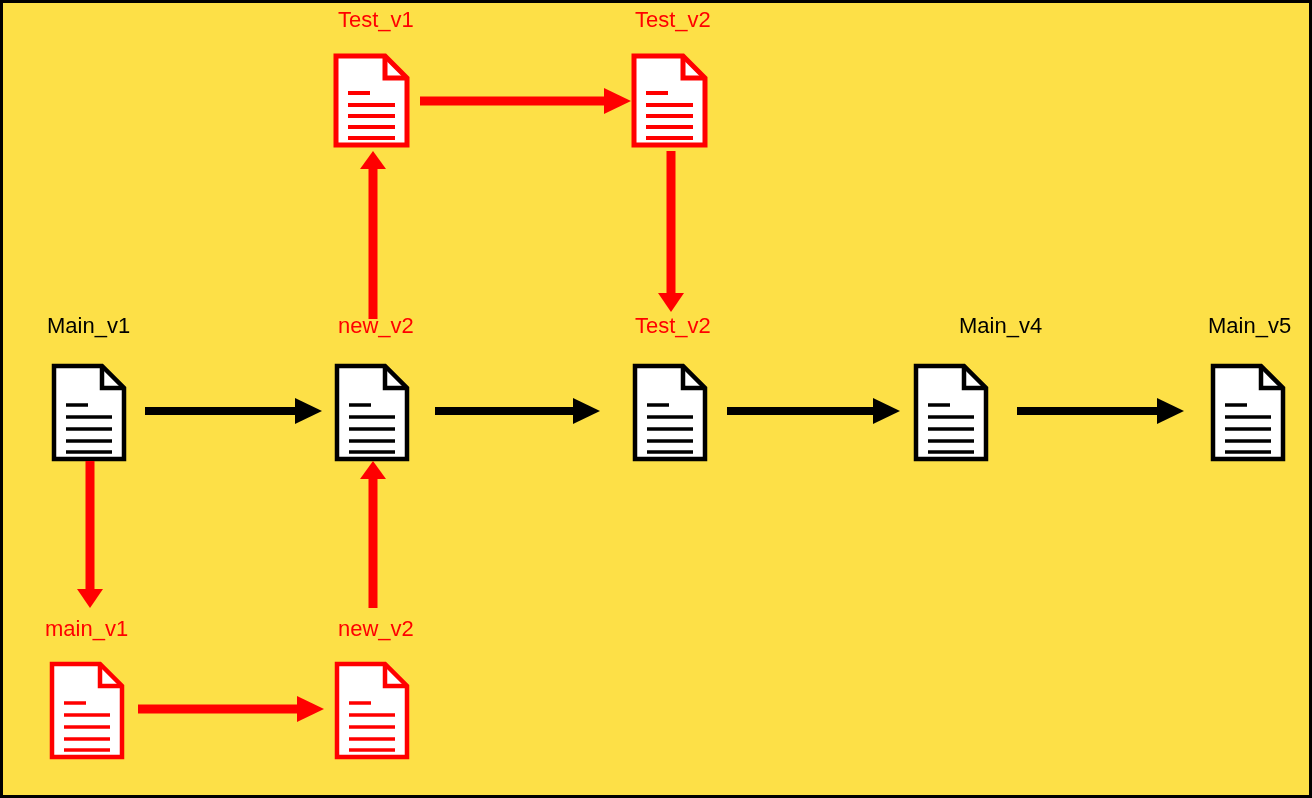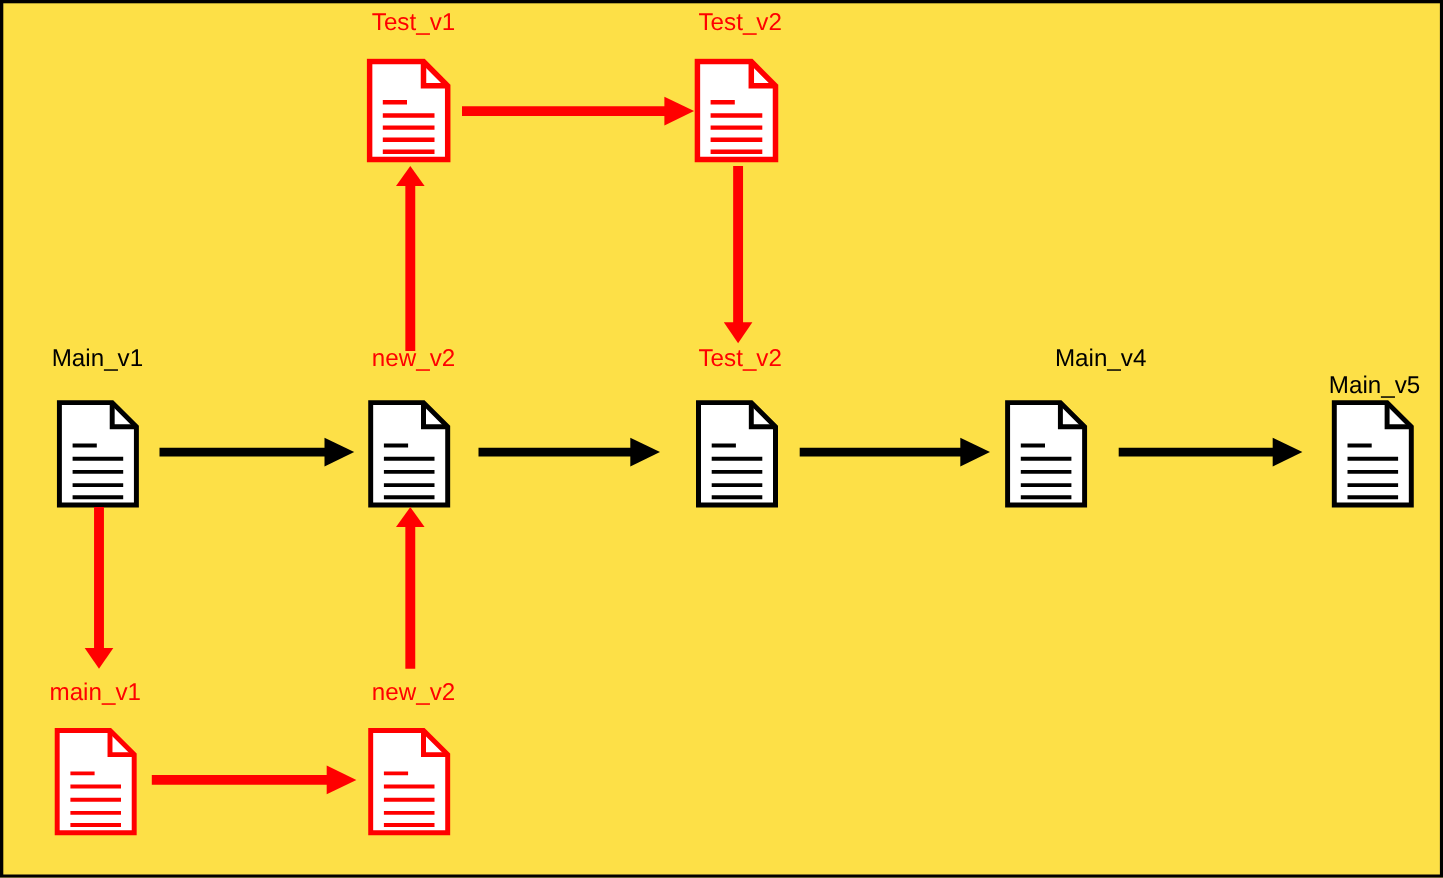--- a/index.html
+++ b/index.html
@@ -117,21 +117,21 @@
   <svg class="doc-icon" style="left:910px; top:360px;" width="78" height="100" viewBox="0 0 78 100">
     <path d="M3 3 H51 L73 25 V96 H3 Z" fill="#ffffff" stroke="#000000" stroke-width="4.5" stroke-linejoin="miter"></path>
     <path d="M51 3 V25 H73" fill="none" stroke="#000000" stroke-width="4.5" stroke-linejoin="miter"></path>
     <line x1="15" y1="42" x2="37" y2="42" stroke="#000000" stroke-width="3.5"></line>
     <line x1="15" y1="54" x2="61" y2="54" stroke="#000000" stroke-width="3.5"></line>
     <line x1="15" y1="66" x2="61" y2="66" stroke="#000000" stroke-width="3.5"></line>
     <line x1="15" y1="78" x2="61" y2="78" stroke="#000000" stroke-width="3.5"></line>
     <line x1="15" y1="89" x2="61" y2="89" stroke="#000000" stroke-width="3.5"></line>
   </svg>
 
-  <div class="node-label label-black" style="left:1205px; top:310px;margin-top:24px;">Main_v5</div>
+  <div class="node-label label-black" style="left:1205px; top:310px;">Main_v5</div>
   <svg class="doc-icon" style="left:1207px; top:360px;" width="78" height="100" viewBox="0 0 78 100">
     <path d="M3 3 H51 L73 25 V96 H3 Z" fill="#ffffff" stroke="#000000" stroke-width="4.5" stroke-linejoin="miter"></path>
     <path d="M51 3 V25 H73" fill="none" stroke="#000000" stroke-width="4.5" stroke-linejoin="miter"></path>
     <line x1="15" y1="42" x2="37" y2="42" stroke="#000000" stroke-width="3.5"></line>
     <line x1="15" y1="54" x2="61" y2="54" stroke="#000000" stroke-width="3.5"></line>
     <line x1="15" y1="66" x2="61" y2="66" stroke="#000000" stroke-width="3.5"></line>
     <line x1="15" y1="78" x2="61" y2="78" stroke="#000000" stroke-width="3.5"></line>
     <line x1="15" y1="89" x2="61" y2="89" stroke="#000000" stroke-width="3.5"></line>
   </svg>
 

